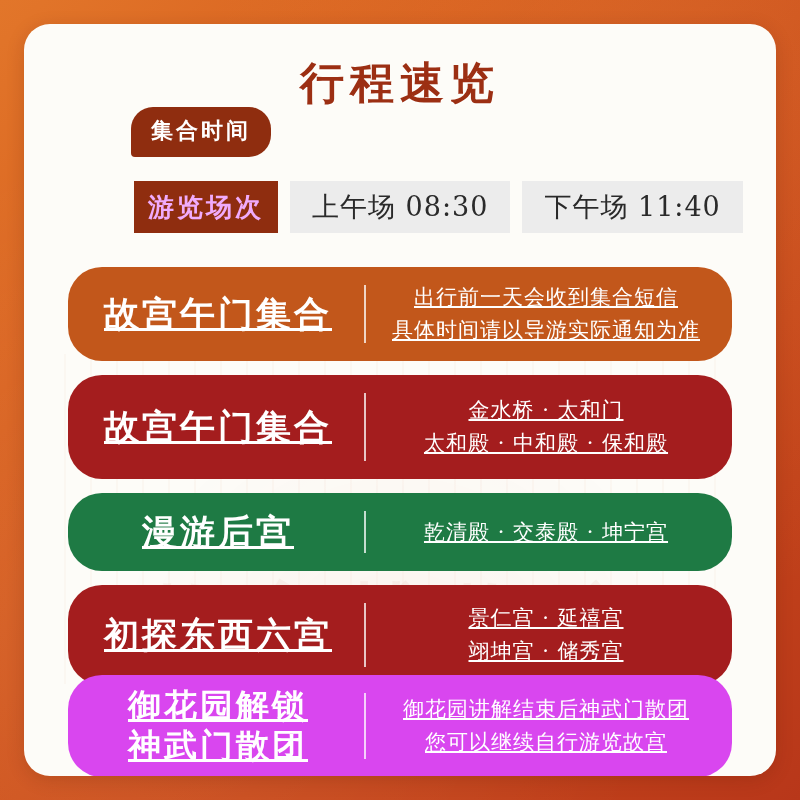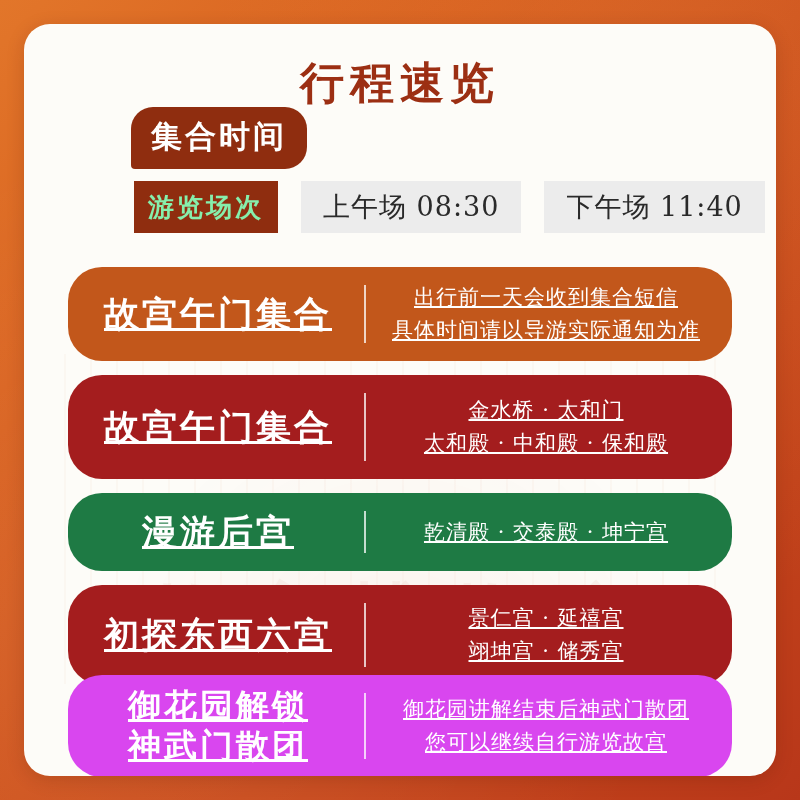--- a/index.html
+++ b/index.html
@@ -89,58 +89,58 @@
     text-shadow: 0 2px 0 rgba(255,255,255,0.6);
   }
 
   
   .tag-meet {
     position: absolute;
     top: 83px;
     left: 107px;
     background: #8f2d0f;
     color: #ffffff;
-    font-size: 31px;
+    font-size: 22px;
     font-weight: bold;
     font-family: "DejaVu Serif", "Liberation Serif", serif;
     letter-spacing: 3px;
     padding: 9px 20px 11px 20px;
     border-radius: 22px 22px 22px 4px;
     white-space: nowrap;
   }
 
   
   .session-row {
     position: absolute;
     top: 157px;
     left: 110px;
     display: flex;
     align-items: stretch;
     gap: 0px;
   }
   .session-label {
     background: #8f2d0f;
-    color: #86efac;
+    color: #f0abfc;
     font-size: 26px;
     font-weight: bold;
     font-family: "DejaVu Serif", "Liberation Serif", serif;
     letter-spacing: 3px;
     padding: 8px 14px;
     white-space: nowrap;
     display: flex;
     align-items: center;
   }
   .session-slot {
     background: #ececec;
     color: #2a2a2a;
     font-size: 27px;
     font-family: "DejaVu Serif", "Liberation Serif", serif;
     letter-spacing: 1px;
     padding: 8px 22px;
-    margin-left: 23px;
+    margin-left: 12px;
     white-space: nowrap;
     display: flex;
     align-items: center;
   }
 
   
   .pill {
     position: absolute;
     left: 44px;
     width: 664px;

